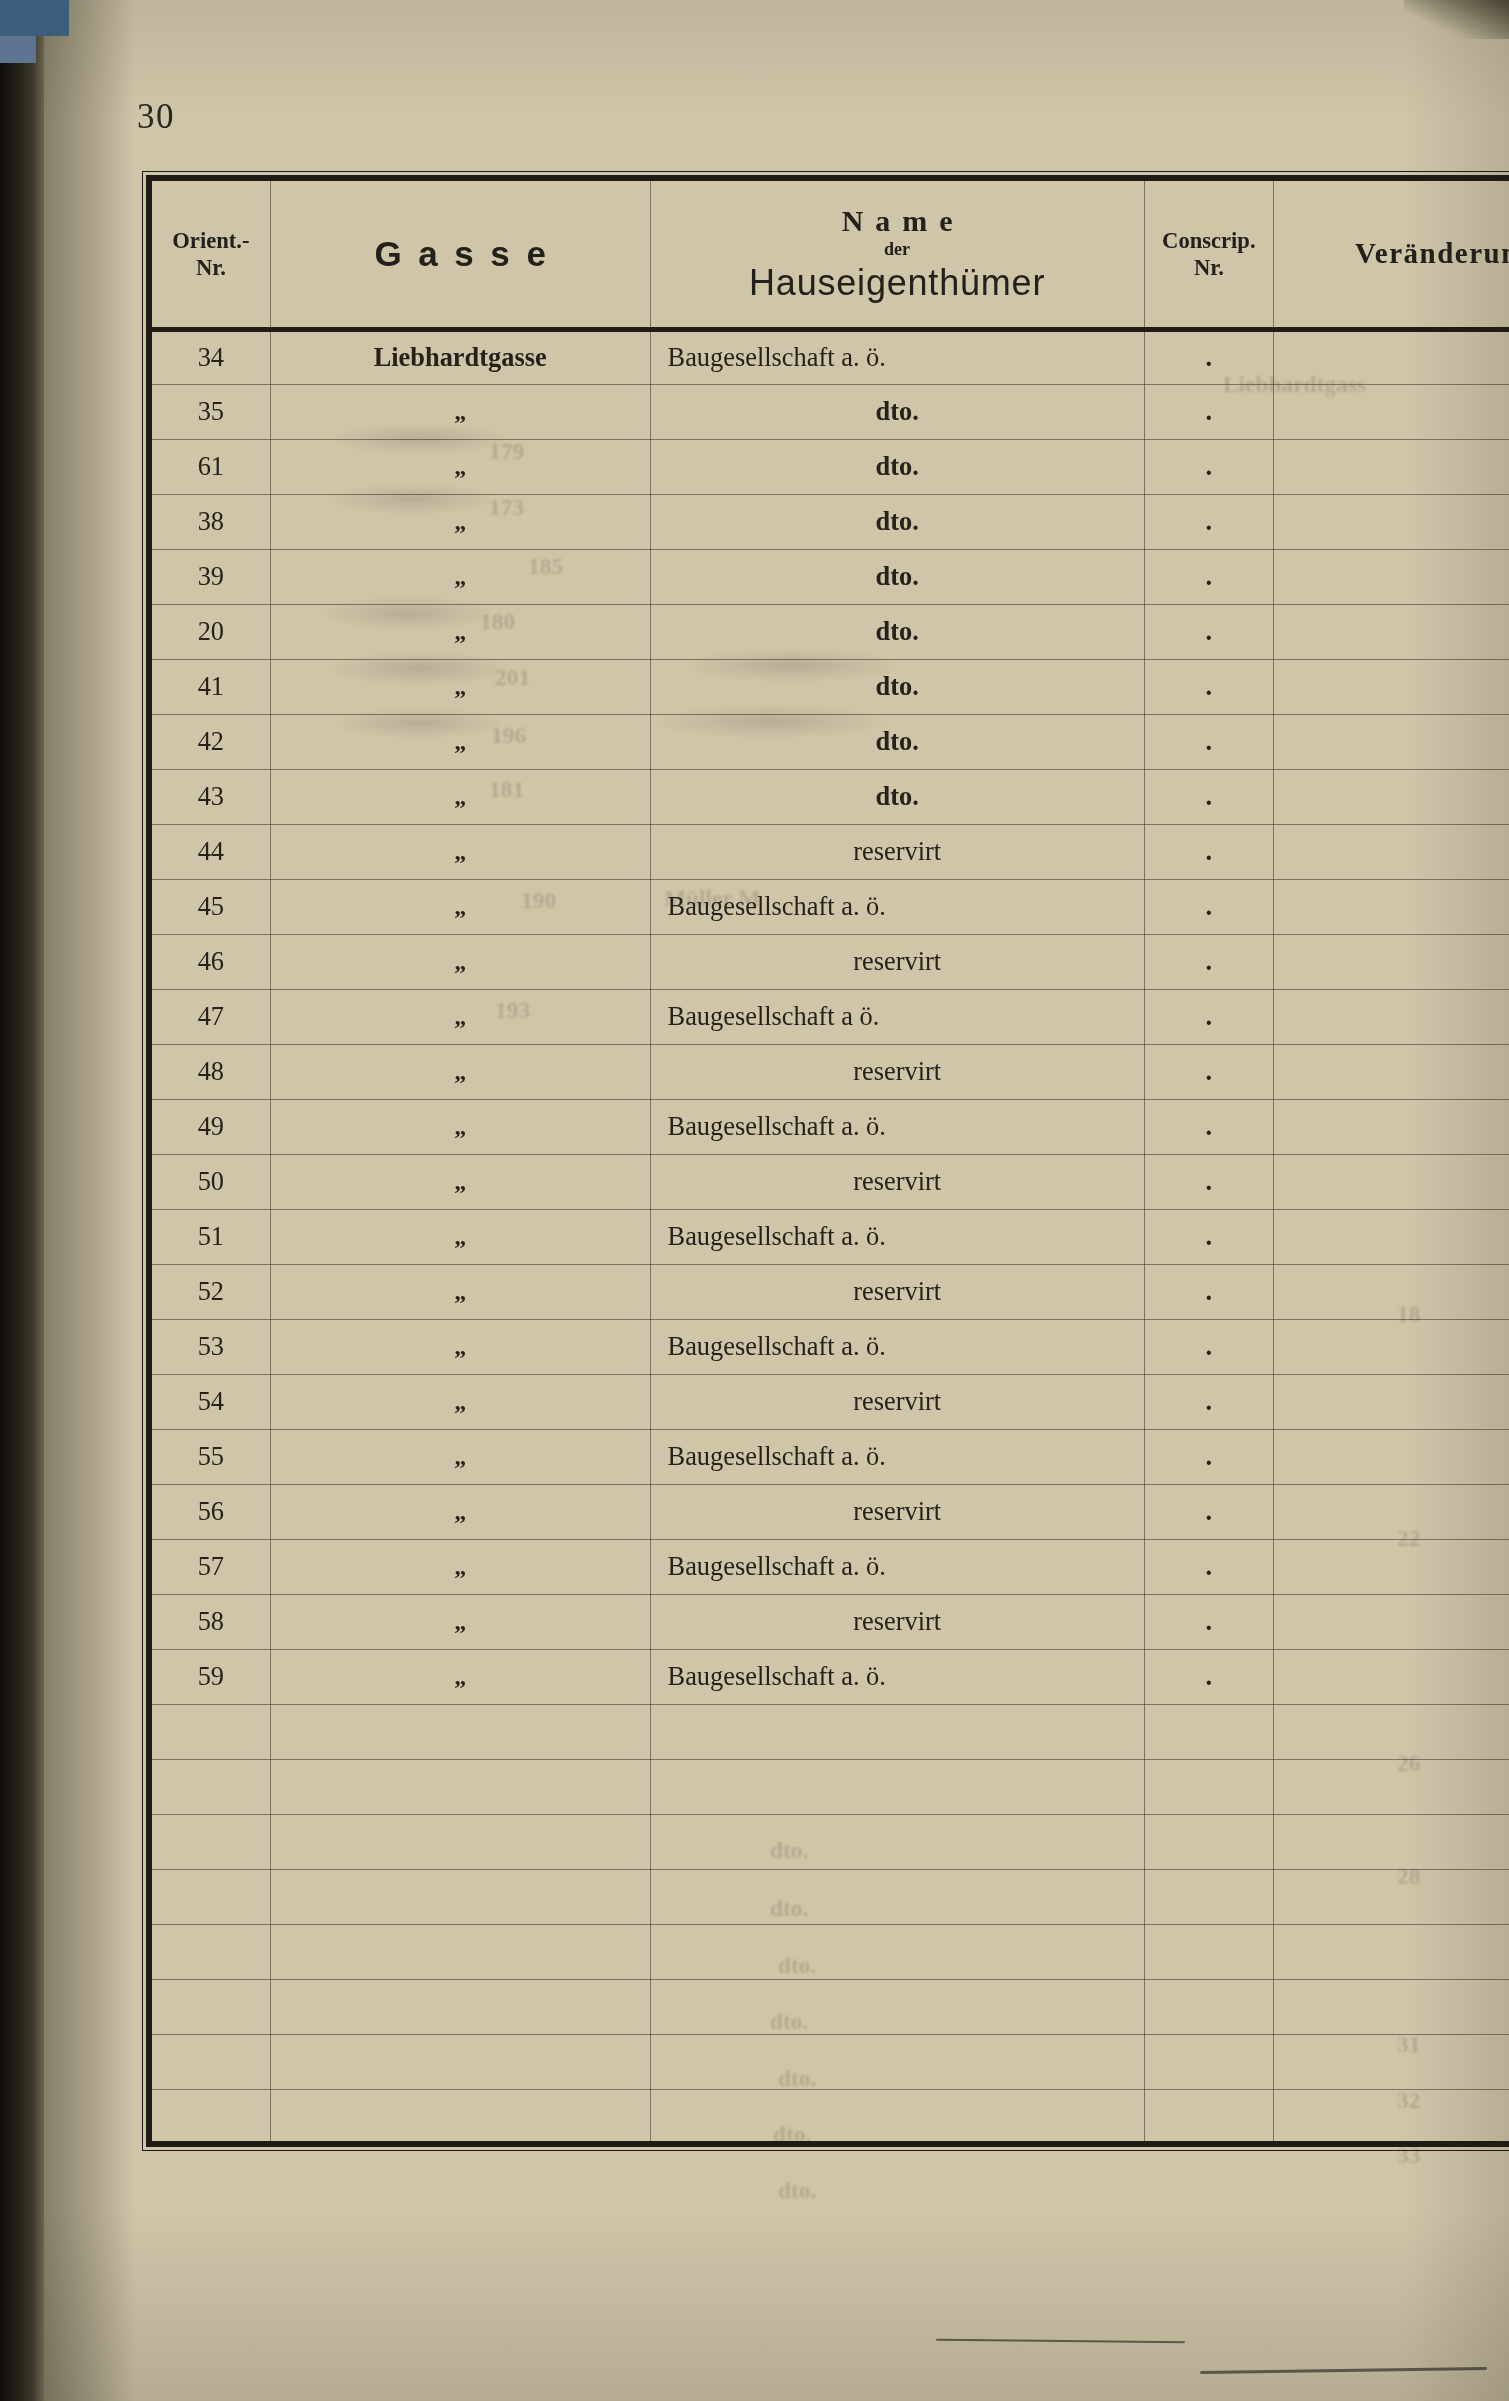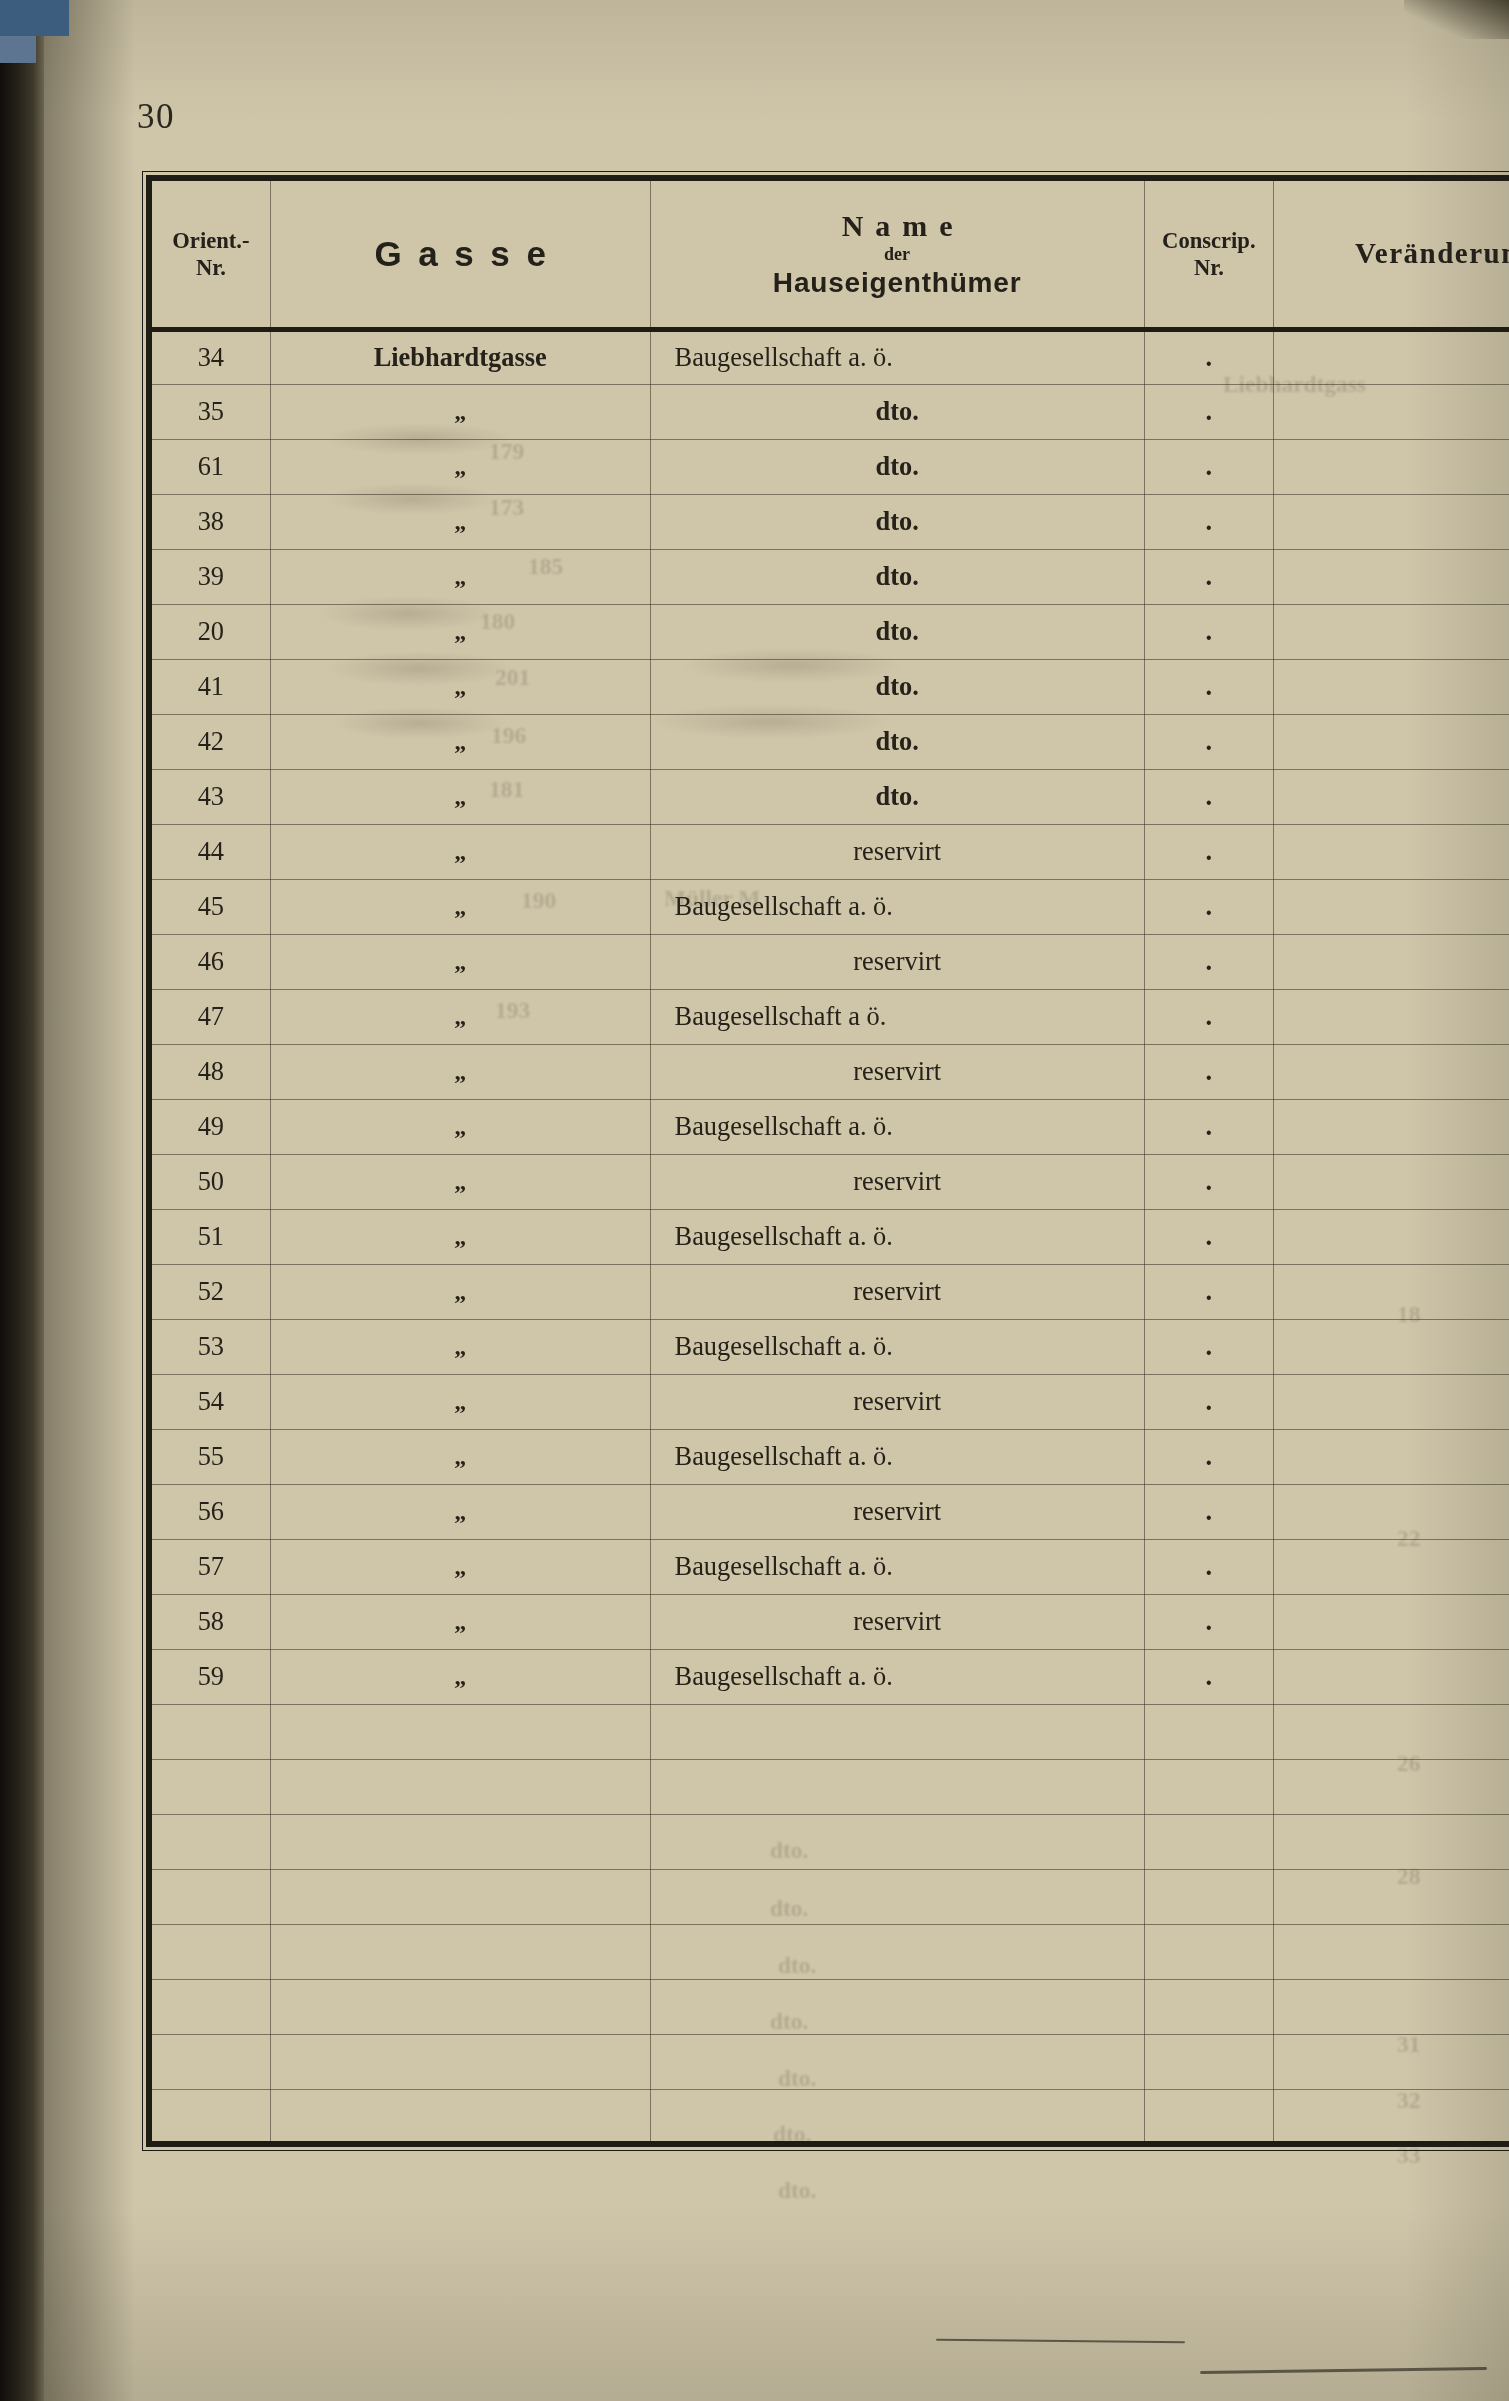--- a/index.html
+++ b/index.html
@@ -70,28 +70,28 @@
 
   .h-small { font-size:22.6px; line-height:1.2; }
   .h-gasse {
     font-family:"Liberation Sans","DejaVu Sans",sans-serif;
     font-weight:bold; font-size:35px; letter-spacing:16.6px; text-indent:16.6px;
   }
   .h-name1 { font-size:30px; font-weight:bold; letter-spacing:12px; text-indent:12px; }
   .h-name2 { font-size:18px; margin:1.5px 0; }
   .h-name3 {
     font-family:"Liberation Sans","DejaVu Sans",sans-serif;
-    font-weight:bold; font-size:28px; letter-spacing:0.8px;
+    font-weight:normal; font-size:36px; letter-spacing:0.8px;
   }
   .h-ver { font-size:29px; letter-spacing:1.5px; }
 
   .c-nr      { font-size:28px; }
   .c-gasse   { font-weight:bold; }
   .c-gasse.ditto { font-size:24px; }
-  .c-name.left { text-align:left; padding-left:24px; }
+  .c-name.left { text-align:left; padding-left:17px; }
   .c-name.dto  { font-weight:bold; }
   .c-conscrip  { font-weight:bold; font-size:29px; }
 </style>
 </head>
 <body>
 
 <div class="binding"></div>
 <div class="binding-shadow"></div>
 <div class="corner-blue"></div>
 <div class="corner-blue2"></div>

